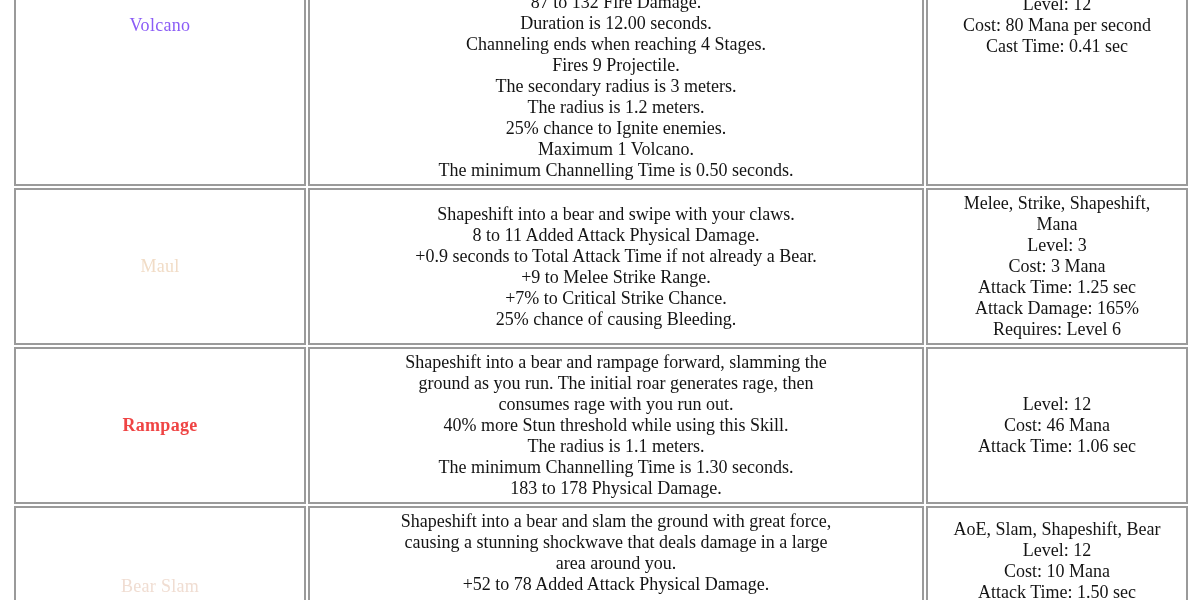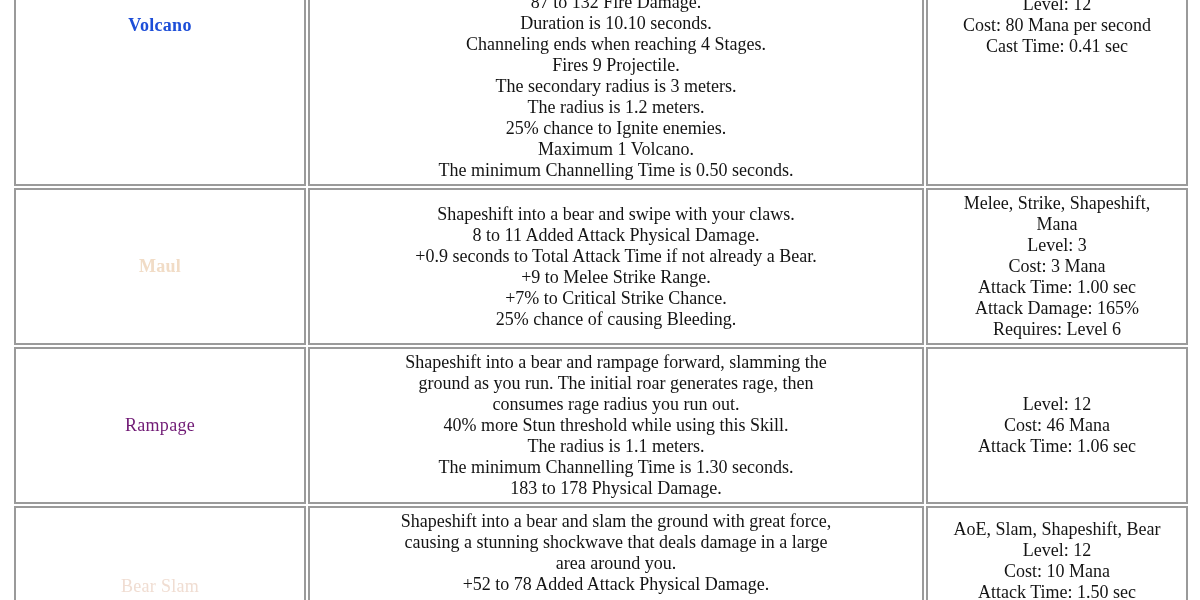--- a/index.html
+++ b/index.html
@@ -42,64 +42,64 @@
   tr.row-3 .desc-cell  { padding-bottom: 70px; }
   tr.row-3 .stats-cell { padding-bottom: 55px; }
 </style>
 </head>
 <body>
 
 <div class="viewport">
   <table class="skills">
     <tbody>
         <tr class="row-0">
-          <td class="name-cell"><span class="skill-name" style="color: #1d4ed8; font-weight: bold;">Volcano</span></td>
+          <td class="name-cell"><span class="skill-name" style="color: #8b5cf6;">Volcano</span></td>
           <td class="desc-cell">
             <div class="desc-line">87 to 132 Fire Damage.</div>
-            <div class="desc-line">Duration is 10.10 seconds.</div>
+            <div class="desc-line">Duration is 12.00 seconds.</div>
             <div class="desc-line">Channeling ends when reaching 4 Stages.</div>
             <div class="desc-line">Fires 9 Projectile.</div>
             <div class="desc-line">The secondary radius is 3 meters.</div>
             <div class="desc-line">The radius is 1.2 meters.</div>
             <div class="desc-line">25% chance to Ignite enemies.</div>
             <div class="desc-line">Maximum 1 Volcano.</div>
             <div class="desc-line">The minimum Channelling Time is 0.50 seconds.</div>
           </td>
           <td class="stats-cell">
             <div class="stat-line">Level: 12</div>
             <div class="stat-line">Cost: 80 Mana per second</div>
             <div class="stat-line">Cast Time: 0.41 sec</div>
           </td>
         </tr>
         <tr class="row-1">
-          <td class="name-cell"><span class="skill-name" style="color: rgb(241, 220, 198); font-weight: bold;">Maul</span></td>
+          <td class="name-cell"><span class="skill-name" style="color: rgb(241, 220, 198);">Maul</span></td>
           <td class="desc-cell">
             <div class="desc-line">Shapeshift into a bear and swipe with your claws.</div>
             <div class="desc-line">8 to 11 Added Attack Physical Damage.</div>
             <div class="desc-line">+0.9 seconds to Total Attack Time if not already a Bear.</div>
             <div class="desc-line">+9 to Melee Strike Range.</div>
             <div class="desc-line">+7% to Critical Strike Chance.</div>
             <div class="desc-line">25% chance of causing Bleeding.</div>
           </td>
           <td class="stats-cell">
             <div class="stat-line">Melee, Strike, Shapeshift,</div>
             <div class="stat-line">Mana</div>
             <div class="stat-line">Level: 3</div>
             <div class="stat-line">Cost: 3 Mana</div>
-            <div class="stat-line">Attack Time: 1.00 sec</div>
+            <div class="stat-line">Attack Time: 1.25 sec</div>
             <div class="stat-line">Attack Damage: 165%</div>
             <div class="stat-line">Requires: Level 6</div>
           </td>
         </tr>
         <tr class="row-2">
-          <td class="name-cell"><span class="skill-name" style="color: #701a75;">Rampage</span></td>
+          <td class="name-cell"><span class="skill-name" style="color: #ef4444; font-weight: bold;">Rampage</span></td>
           <td class="desc-cell">
             <div class="desc-line">Shapeshift into a bear and rampage forward, slamming the</div>
             <div class="desc-line">ground as you run. The initial roar generates rage, then</div>
-            <div class="desc-line">consumes rage radius you run out.</div>
+            <div class="desc-line">consumes rage with you run out.</div>
             <div class="desc-line">40% more Stun threshold while using this Skill.</div>
             <div class="desc-line">The radius is 1.1 meters.</div>
             <div class="desc-line">The minimum Channelling Time is 1.30 seconds.</div>
             <div class="desc-line">183 to 178 Physical Damage.</div>
           </td>
           <td class="stats-cell">
             <div class="stat-line">Level: 12</div>
             <div class="stat-line">Cost: 46 Mana</div>
             <div class="stat-line">Attack Time: 1.06 sec</div>
           </td>

